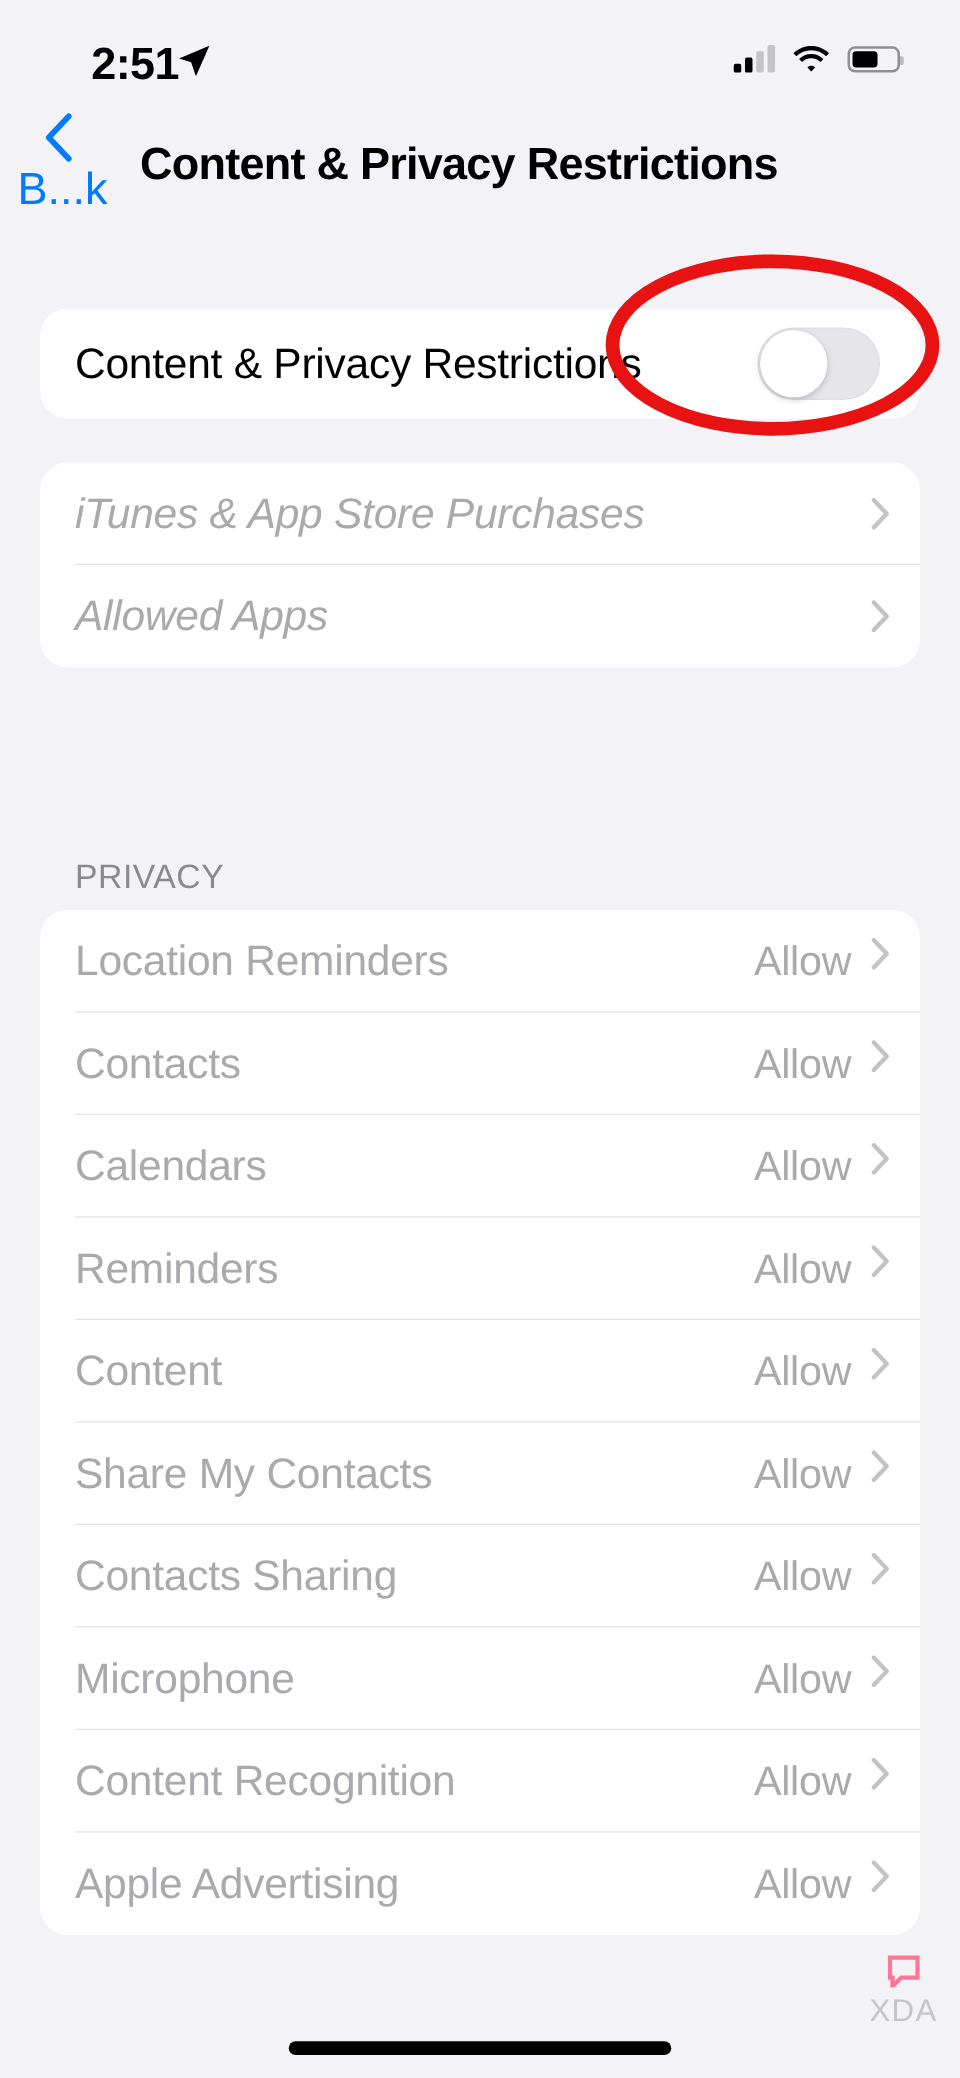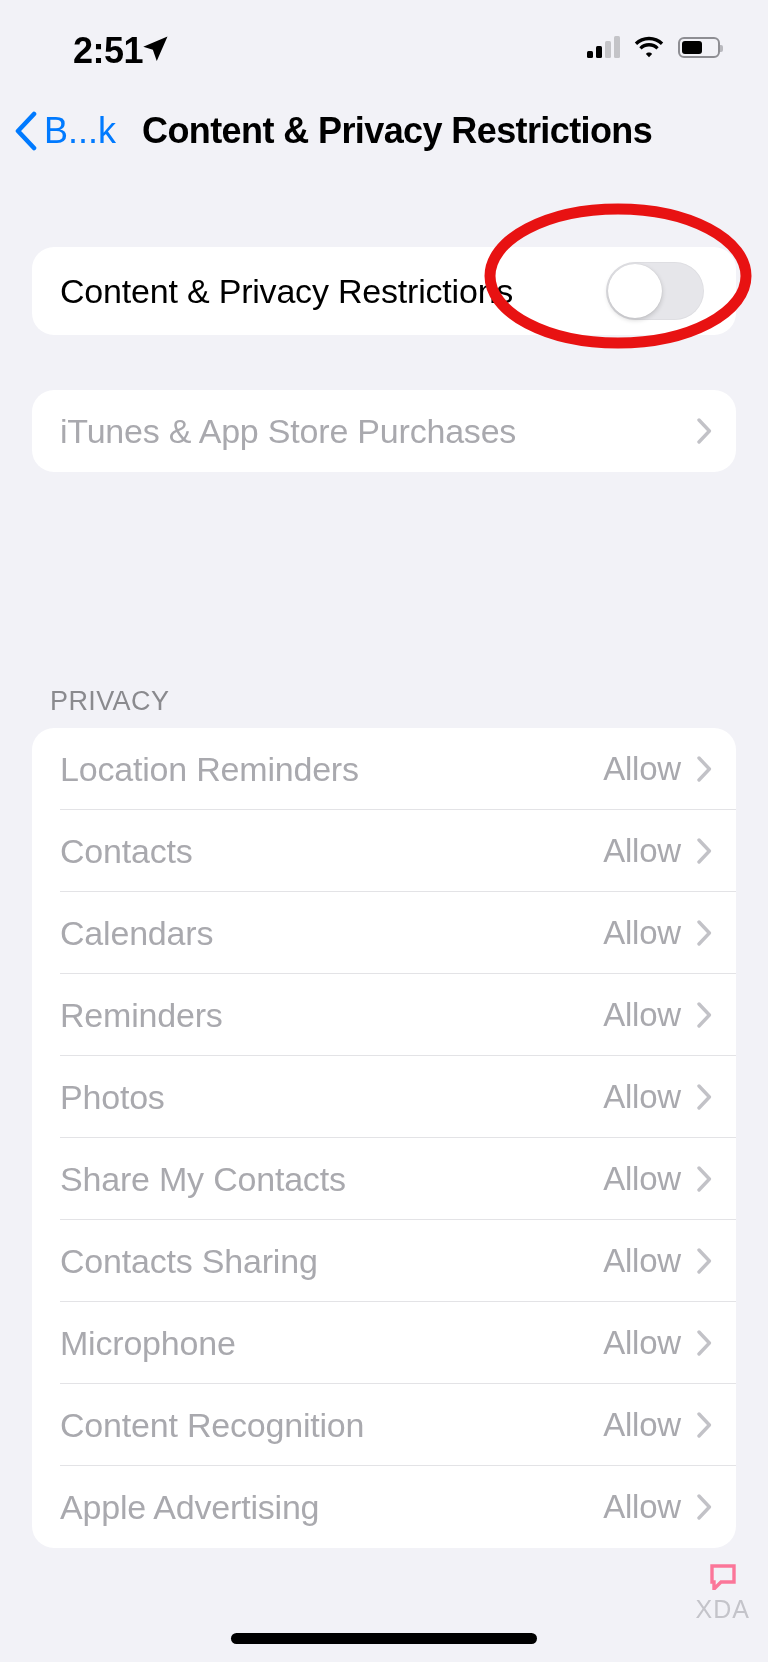--- a/index.html
+++ b/index.html
@@ -53,20 +53,21 @@
   }
 
   
   .navbar {
     position:absolute; top:100px; left:0; width:768px; height:62px;
     display:flex; align-items:center;
   }
   .nav-back {
     display:flex; align-items:center; margin-left:14px;
     cursor:pointer;
+    flex-direction:column;
   }
   .nav-chev { width:24px; height:40px; margin-right:6px; }
   .nav-back-label {
     font-size:36px; color:#007aff; letter-spacing:0px;
   }
   .nav-title {
     margin-left:26px;
     font-size:36px; font-weight:700; color:#000;
     letter-spacing:-0.6px;
   }
@@ -85,21 +86,21 @@
   .row .sep {
     position:absolute; left:28px; right:0; bottom:0;
     height:1px; background:#e3e3e6;
   }
   .row:last-child .sep { display:none; }
   .row-label {
     font-size:34px; color:#000; letter-spacing:-0.2px;
   }
   .row.disabled .row-label { color:#a9a9ae; }
   .row-right {
-    margin-left:auto; display:flex; align-items:center;
+    margin-left:auto; display:flex; 
     padding-right:24px;
   }
   .row-value {
     font-size:33px; color:#a9a9ae; margin-right:16px;
     letter-spacing:-0.2px;
   }
   .chev {
     width:15px; height:26px; flex:none;
   }
 
@@ -113,21 +114,21 @@
   }
   .switch .knob {
     position:absolute; left:2px; top:2px;
     width:54px; height:54px; border-radius:50%;
     background:#fff;
     box-shadow:0 2px 5px rgba(0,0,0,0.18), 0 0 1px rgba(0,0,0,0.12);
   }
 
   
   .sect-header {
-    position:absolute; left:50px;
+    position:absolute; left:60px;
     font-size:27px; color:#8a8a8e; letter-spacing:0.4px;text-align:right;
   }
 
   
   .annot {
     position:absolute;
     pointer-events:none;
   }
 
   
@@ -195,30 +196,39 @@
         <div class="knob"></div>
       </div>
 
     </div>
   </div>
 
   <svg class="annot" style="left:455px; top:198px; width:313px; height:160px;" viewBox="0 0 313 160">
     <ellipse cx="163" cy="78" rx="128" ry="67" fill="none" stroke="#e81212" stroke-width="11"></ellipse>
   </svg>
 
-  <div class="card" id="restrictions-card" style="top:390px;">
+  <div class="card" id="restrictions-card" style="top:370px;font-style:italic;">
       <div class="row disabled">
         <span class="row-label">iTunes &amp; App Store Purchases</span>
         <div class="row-right">
           <svg class="chev" viewBox="0 0 15 26">
             <path d="M2 2 L12.4 13 L2 24" fill="none" stroke="#c2c2c7" stroke-width="3.4" stroke-linecap="round" stroke-linejoin="round"></path>
           </svg>
         </div>
         <div class="sep"></div>
       </div>
+      <div class="row disabled">
+        <span class="row-label">Allowed Apps</span>
+        <div class="row-right">
+          <svg class="chev" viewBox="0 0 15 26">
+            <path d="M2 2 L12.4 13 L2 24" fill="none" stroke="#c2c2c7" stroke-width="3.4" stroke-linecap="round" stroke-linejoin="round"></path>
+          </svg>
+        </div>
+        <div class="sep"></div>
+      </div>
     </div>
 
   <div class="sect-header" style="top:686px;">PRIVACY</div>
 
   <div class="card" id="privacy-card" style="top:728px;">
       <div class="row disabled">
         <span class="row-label">Location Reminders</span>
         <div class="row-right">
           <span class="row-value">Allow</span>
           <svg class="chev" viewBox="0 0 15 26">
@@ -251,21 +261,21 @@
         <span class="row-label">Reminders</span>
         <div class="row-right">
           <span class="row-value">Allow</span>
           <svg class="chev" viewBox="0 0 15 26">
             <path d="M2 2 L12.4 13 L2 24" fill="none" stroke="#c2c2c7" stroke-width="3.4" stroke-linecap="round" stroke-linejoin="round"></path>
           </svg>
         </div>
         <div class="sep"></div>
       </div>
       <div class="row disabled">
-        <span class="row-label">Photos</span>
+        <span class="row-label">Content</span>
         <div class="row-right">
           <span class="row-value">Allow</span>
           <svg class="chev" viewBox="0 0 15 26">
             <path d="M2 2 L12.4 13 L2 24" fill="none" stroke="#c2c2c7" stroke-width="3.4" stroke-linecap="round" stroke-linejoin="round"></path>
           </svg>
         </div>
         <div class="sep"></div>
       </div>
       <div class="row disabled">
         <span class="row-label">Share My Contacts</span>

